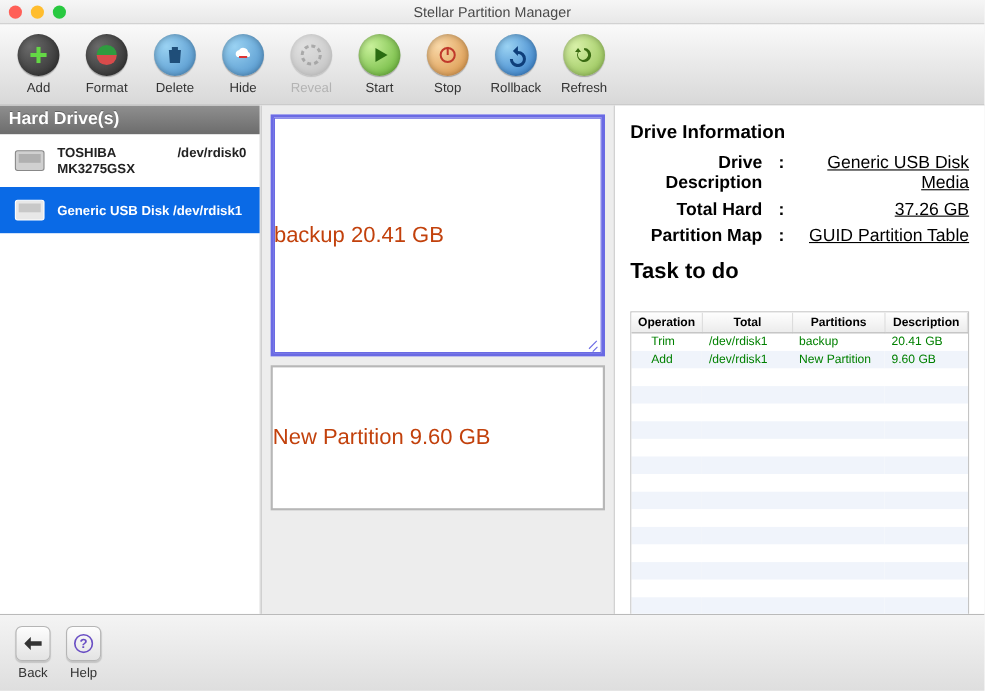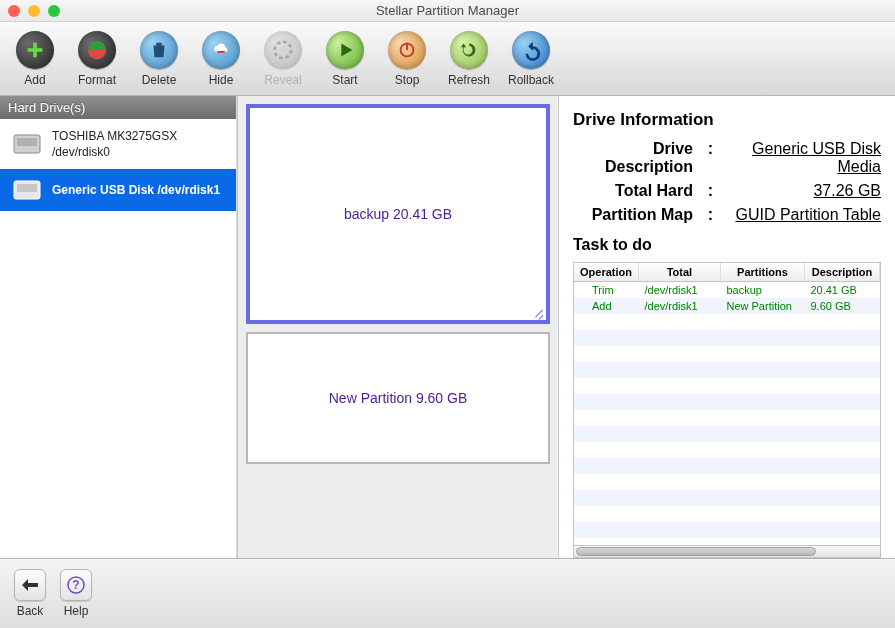--- a/index.html
+++ b/index.html
@@ -13,43 +13,43 @@
 
 .toolbar { height:74px; background:linear-gradient(#fafafa,#d8d8d8); border-bottom:1px solid #b4b4b4; display:flex; align-items:center; padding:0 6px; gap:4px; }
 .tbtn { width:58px; display:flex; flex-direction:column; align-items:center; gap:4px; font-size:12px; color:#333; cursor:pointer; }
 .tbtn.disabled { opacity:.5; color:#888; }
 .ticon { width:38px; height:38px; border-radius:50%; display:flex; align-items:center; justify-content:center; box-shadow:inset 0 0 6px rgba(0,0,0,.3),0 1px 1px rgba(0,0,0,.3); }
 .ticon svg { width:22px; height:22px; }
 
 .main { display:flex; height:462px; background:#fff; }
 
 .sidebar { width:237px; background:#fff; border-right:1px solid #d6d6d6; }
-.sb-header { background:linear-gradient(#8f8f8f,#6c6c6c); color:#fff; font-size:13px; font-weight:normal; padding:4px 8px; text-shadow:0 -1px rgba(0,0,0,.3); }
+.sb-header { background:linear-gradient(#8f8f8f,#6c6c6c); color:#fff; font-size:16px; font-weight:bold; padding:4px 8px; text-shadow:0 -1px rgba(0,0,0,.3); }
 .sb-item { display:flex; align-items:center; gap:10px; padding:10px 12px; font-size:12px; color:#222; cursor:pointer; }
 .sb-item.selected { background:#0a6ae6; color:#fff; }
-.sb-item .lines { display:flex; flex-direction:column; gap:2px; }
+.sb-item .lines { display:flex; gap:2px;font-weight:bold; }
 .sb-item.compact { font-weight:bold; white-space:nowrap; }
 .disk-icon { width:30px; height:22px; flex-shrink:0; }
 
 .center { flex:1; background:#ededed; border-left:1px solid #c9c9c9; border-right:1px solid #c9c9c9; padding:8px; display:flex; flex-direction:column; gap:8px; }
-.part { border:2px solid #b7b7b7; background:#fff; display:flex; align-items:center; justify-content:center; font-size:14px; color:#4c1d95; position:relative; }
+.part { border:2px solid #b7b7b7; background:#fff; display:flex; align-items:center; justify-content:flex-start; font-size:20px; color:#c2410c; position:relative; }
 .part.selected { border:3px solid #6a6ae4; box-shadow:0 0 0 1px #6a6ae4 inset; }
 .part.free { background:#d9d9d9; }
 .resize-handle { position:absolute; right:2px; bottom:2px; width:14px; height:14px; }
 .resize-handle::before,.resize-handle::after { content:""; position:absolute; background:#6a6ae4; }
 .resize-handle::before { right:1px; bottom:5px; width:10px; height:1px; transform:rotate(-45deg); }
 .resize-handle::after { right:1px; bottom:1px; width:6px; height:1px; transform:rotate(-45deg); }
 
 .right { width:336px; padding:14px 14px 8px 14px; background:#fff; font-size:13px; overflow:hidden; }
 .right h2 { font-size:17px; font-weight:bold; margin-bottom:10px; }
 .info-row { display:flex; font-size:16px; margin-bottom:6px;text-align:right; }
 .info-row .key { width:120px; font-weight:bold; }
 .info-row .colon { width:20px; font-weight:bold; }
 .info-row .val { flex:1;text-decoration:underline; }
-.right h3 { font-size:16px; font-weight:bold; margin:12px 0 8px; }
+.right h3 { font-size:20px; font-weight:bold; margin:12px 0 24px; }
 
 .task-wrap { border:1px solid #c4c4c4; height:296px; overflow:hidden; position:relative; }
 .task-table { width:100%; font-size:11px; border-collapse:collapse; }
 .task-table th { text-align:center; font-weight:bold; background:linear-gradient(#fefefe,#ececec); border-bottom:1px solid #c4c4c4; border-right:1px solid #dcdcdc; padding:3px 6px; color:#000; }
 .task-table td { padding:2px 6px; color:#008000; height:16px; }
 .task-table tr:nth-child(even) td { background:#f0f4fb; }
 .task-table tr:nth-child(odd) td { background:#fff; }
 .task-scroll { position:absolute; bottom:0; left:0; right:0; height:12px; background:linear-gradient(#f7f7f7,#e6e6e6); border-top:1px solid #c4c4c4; }
 .task-thumb { position:absolute; left:2px; top:1px; height:9px; width:240px; background:linear-gradient(#d8d8d8,#b8b8b8); border:1px solid #a0a0a0; border-radius:5px; }
 
@@ -124,34 +124,34 @@
   <div class="tbtn">
     <div class="ticon" style="background:radial-gradient(circle at 30% 30%,#f8d8a8,#d88f3f)">
         <svg viewBox="0 0 24 24">
           <circle cx="12" cy="12" r="7" fill="none" stroke="#c0392b" stroke-width="2"></circle>
           <rect x="11" y="4" width="2" height="8" fill="#c0392b"></rect>
         </svg>
       </div>
     <span>Stop</span>
   </div>
   <div class="tbtn">
+    <div class="ticon" style="background:radial-gradient(circle at 30% 30%,#9ad2f2,#2a74c4)">
+        <svg viewBox="0 0 24 24">
+          <path d="M12 4v5l-5-5 5-5v5a8 8 0 1 1-8 8h3a5 5 0 1 0 5-5z" fill="#0e3e7a" transform="translate(2 4)"></path>
+        </svg>
+      </div>
+    <span>Rollback</span>
+  </div>
+  <div class="tbtn">
     <div class="ticon" style="background:radial-gradient(circle at 30% 30%,#d8f0a8,#8fbf4f)">
         <svg viewBox="0 0 24 24">
           <path d="M12 5a7 7 0 1 1-6.3 4H3l3-4 3 4H6.8A5 5 0 1 0 12 7z" fill="#3a6b12"></path>
         </svg>
       </div>
     <span>Refresh</span>
-  </div>
-  <div class="tbtn">
-    <div class="ticon" style="background:radial-gradient(circle at 30% 30%,#9ad2f2,#2a74c4)">
-        <svg viewBox="0 0 24 24">
-          <path d="M12 4v5l-5-5 5-5v5a8 8 0 1 1-8 8h3a5 5 0 1 0 5-5z" fill="#0e3e7a" transform="translate(2 4)"></path>
-        </svg>
-      </div>
-    <span>Rollback</span>
   </div>
 </div>
 
 <div class="main">
 
   <div class="sidebar">
     <div class="sb-header">Hard Drive(s)</div>
     <div class="sb-item">
       <svg class="disk-icon" viewBox="0 0 30 22">
           <rect x="2" y="2" width="26" height="18" rx="2" fill="#d0d0d0" stroke="#888"></rect>

